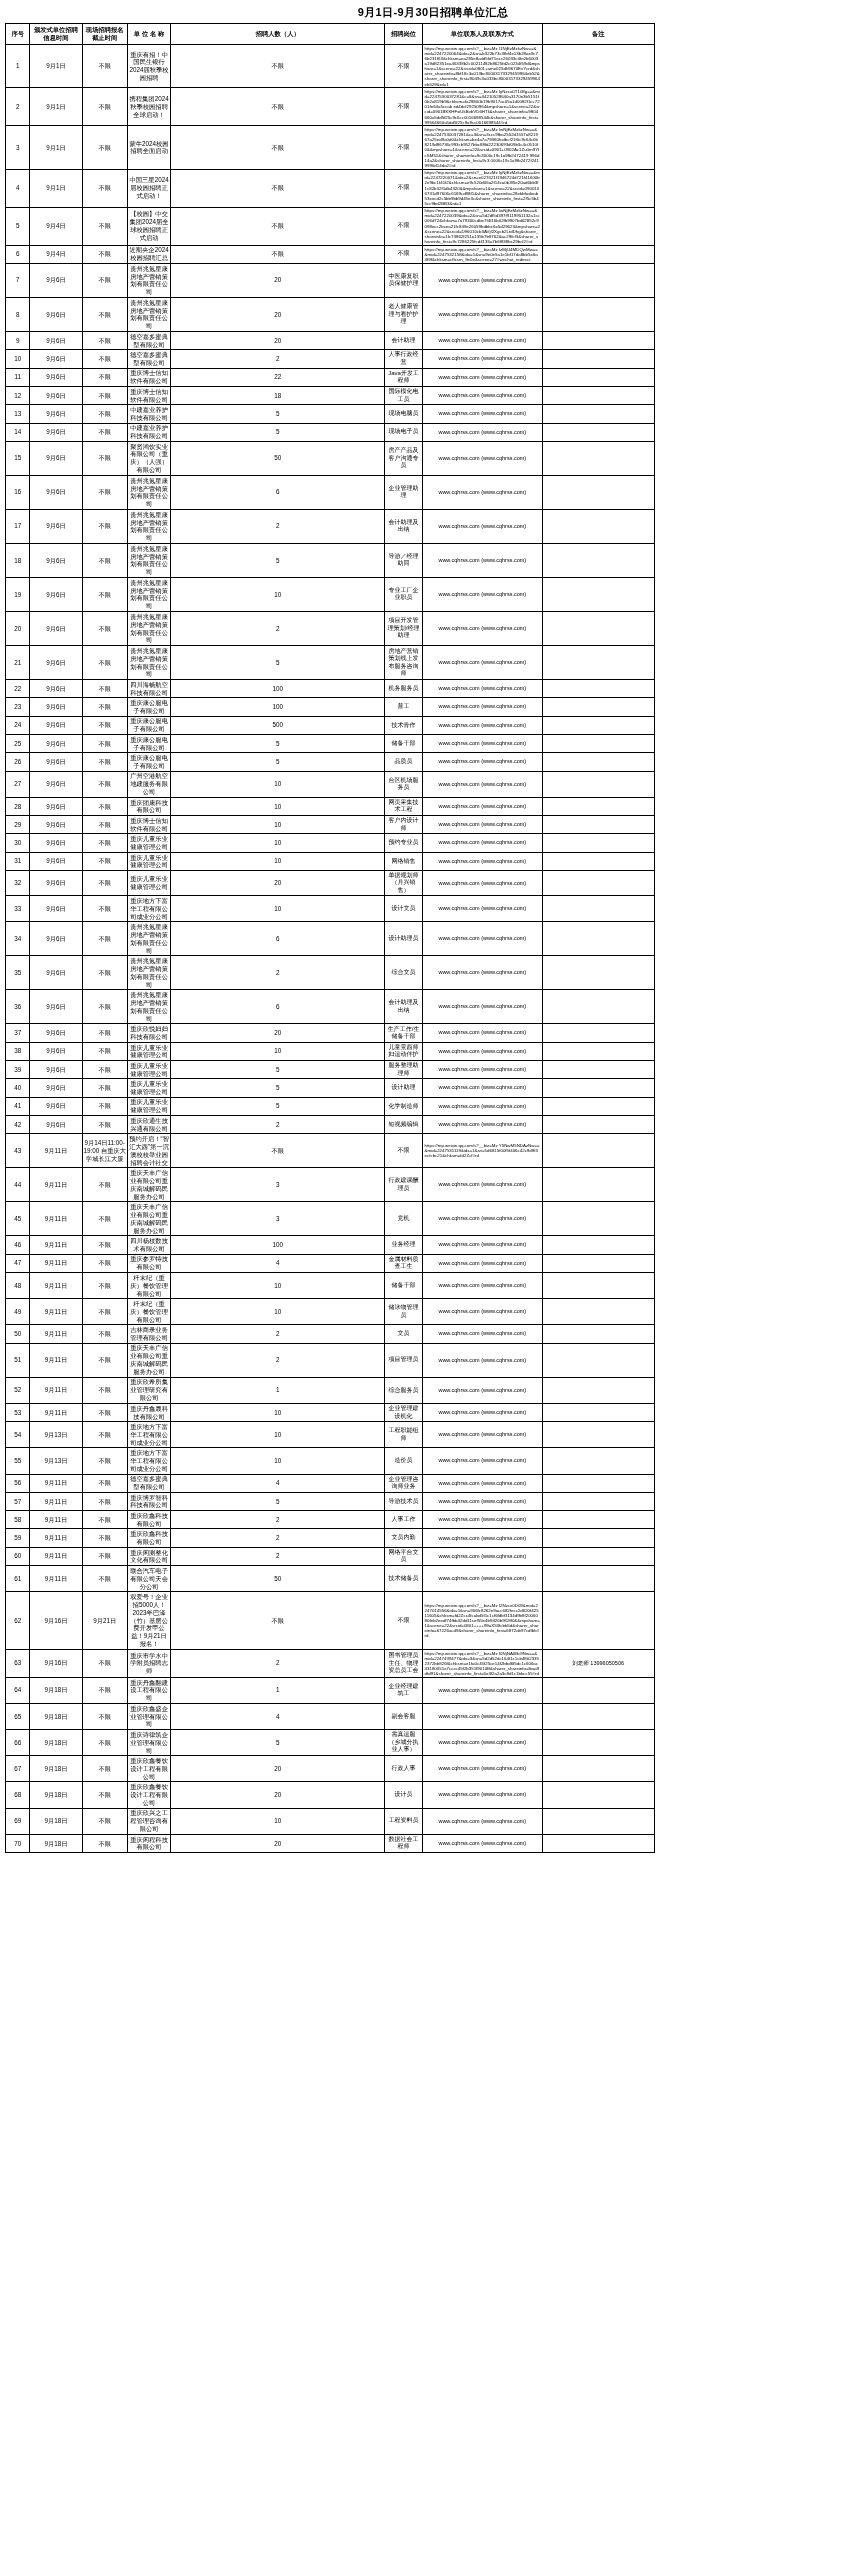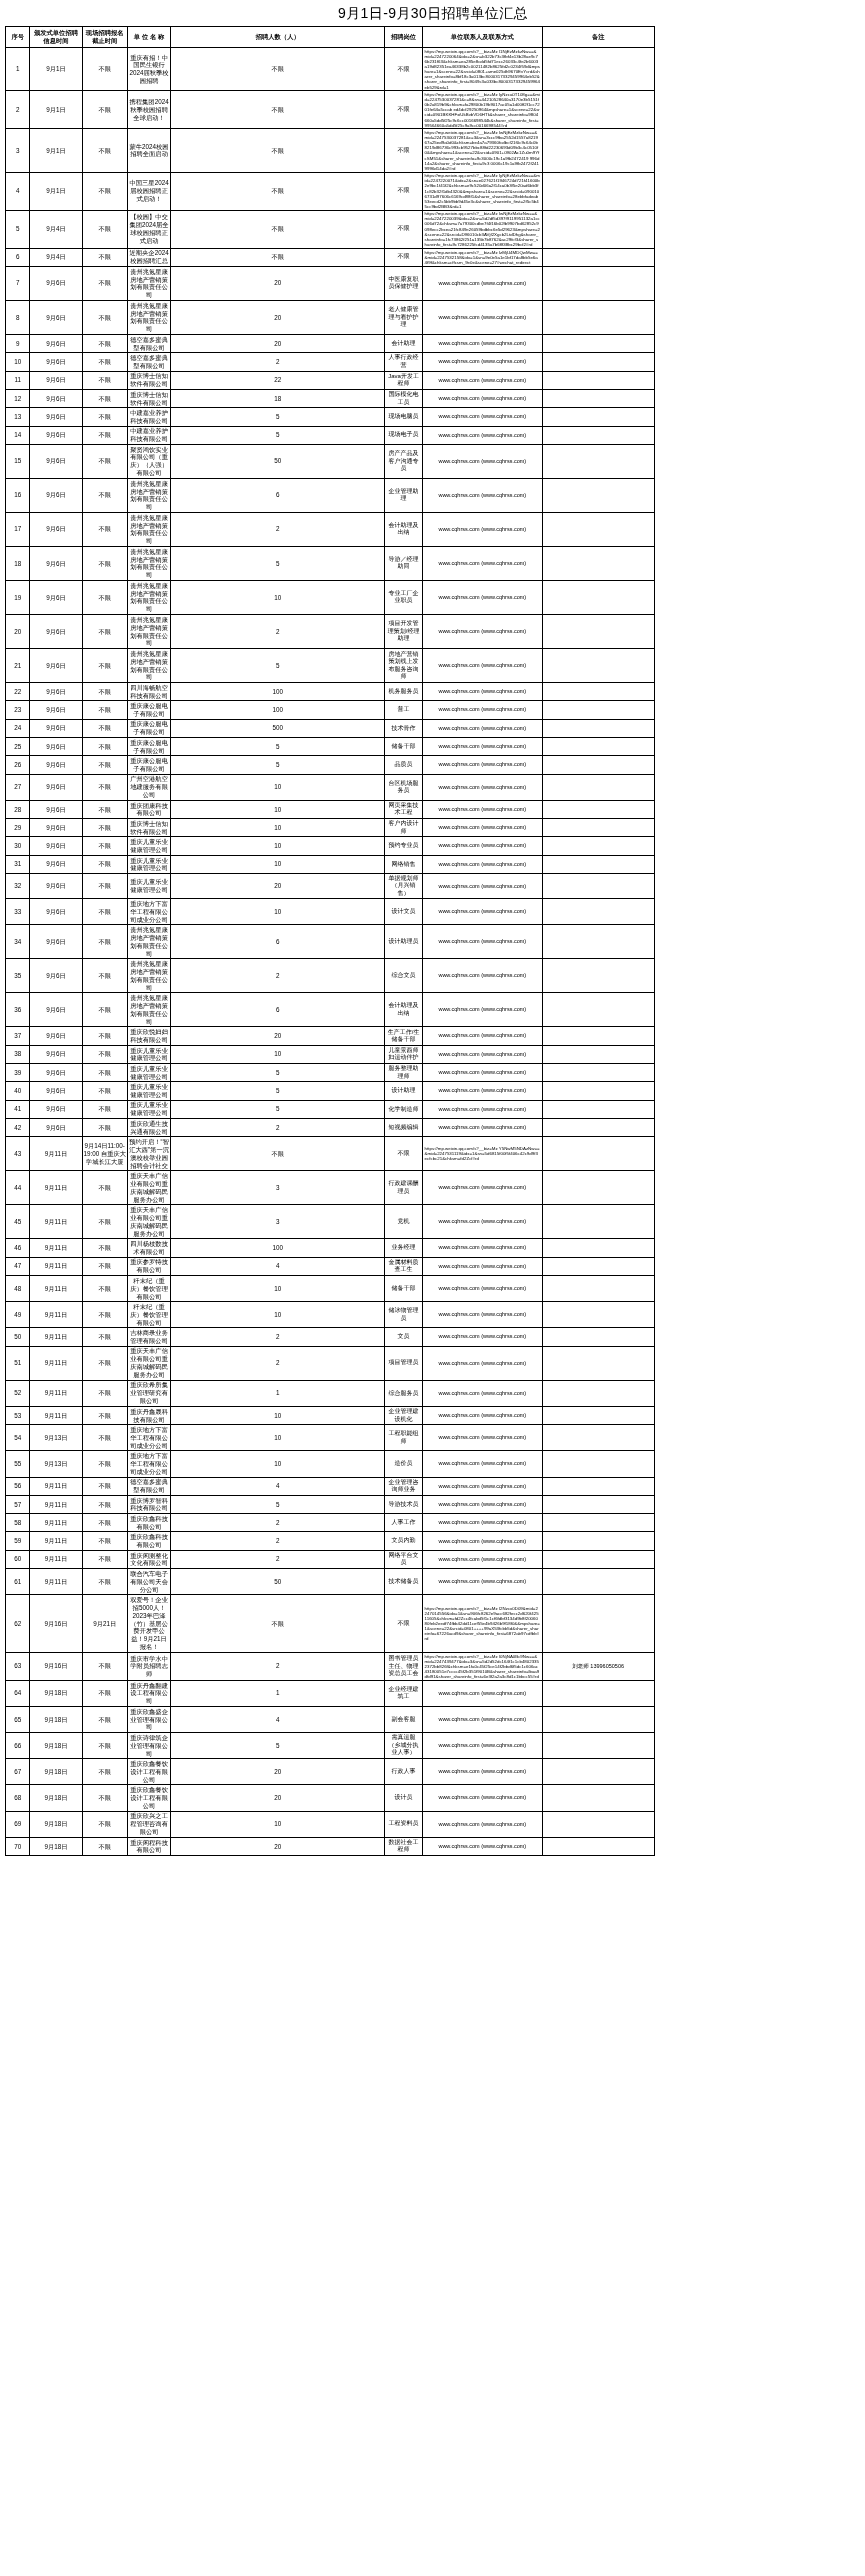--- a/index.html
+++ b/index.html
@@ -1,18 +1,18 @@
 <!DOCTYPE html>
 <html style="font-size:13.5px"><head>
 <meta charset="utf-8">
 <style>
   html,body{margin:0;padding:0;background:#ffffff;}
   body{font-family:"Liberation Sans","DejaVu Sans",sans-serif;color:#000;}
   #page{width:866px;min-height:2576px;box-sizing:border-box;padding:3.4px 5px 8.5px 5px;}
-  .doc-title{text-align:center;font-size:14px;font-weight:normal;margin:1.7px 0 2.5px 0;letter-spacing:0.4px;}
+  .doc-title{text-align:center;font-size:11px;font-weight:bold;margin:1.7px 0 2.5px 0;letter-spacing:0.4px;}
   table{border-collapse:collapse;width:856px;table-layout:fixed;}
   th,td{border:0.8px solid #000;font-size:6px;line-height:1.25;text-align:center;vertical-align:middle;padding:0.8px 0.8px;word-wrap:break-word;overflow-wrap:break-word;}
   thead th{font-weight:bold;font-size:6.3px;padding:2.5px 0.8px;}
   col.c0{width:22px;}
   col.c1{width:47px;}
   col.c2{width:41px;}
   col.c3{width:39px;}
   col.c4{width:193px;}
   col.c5{width:34px;}
   col.c6{width:108px;}

